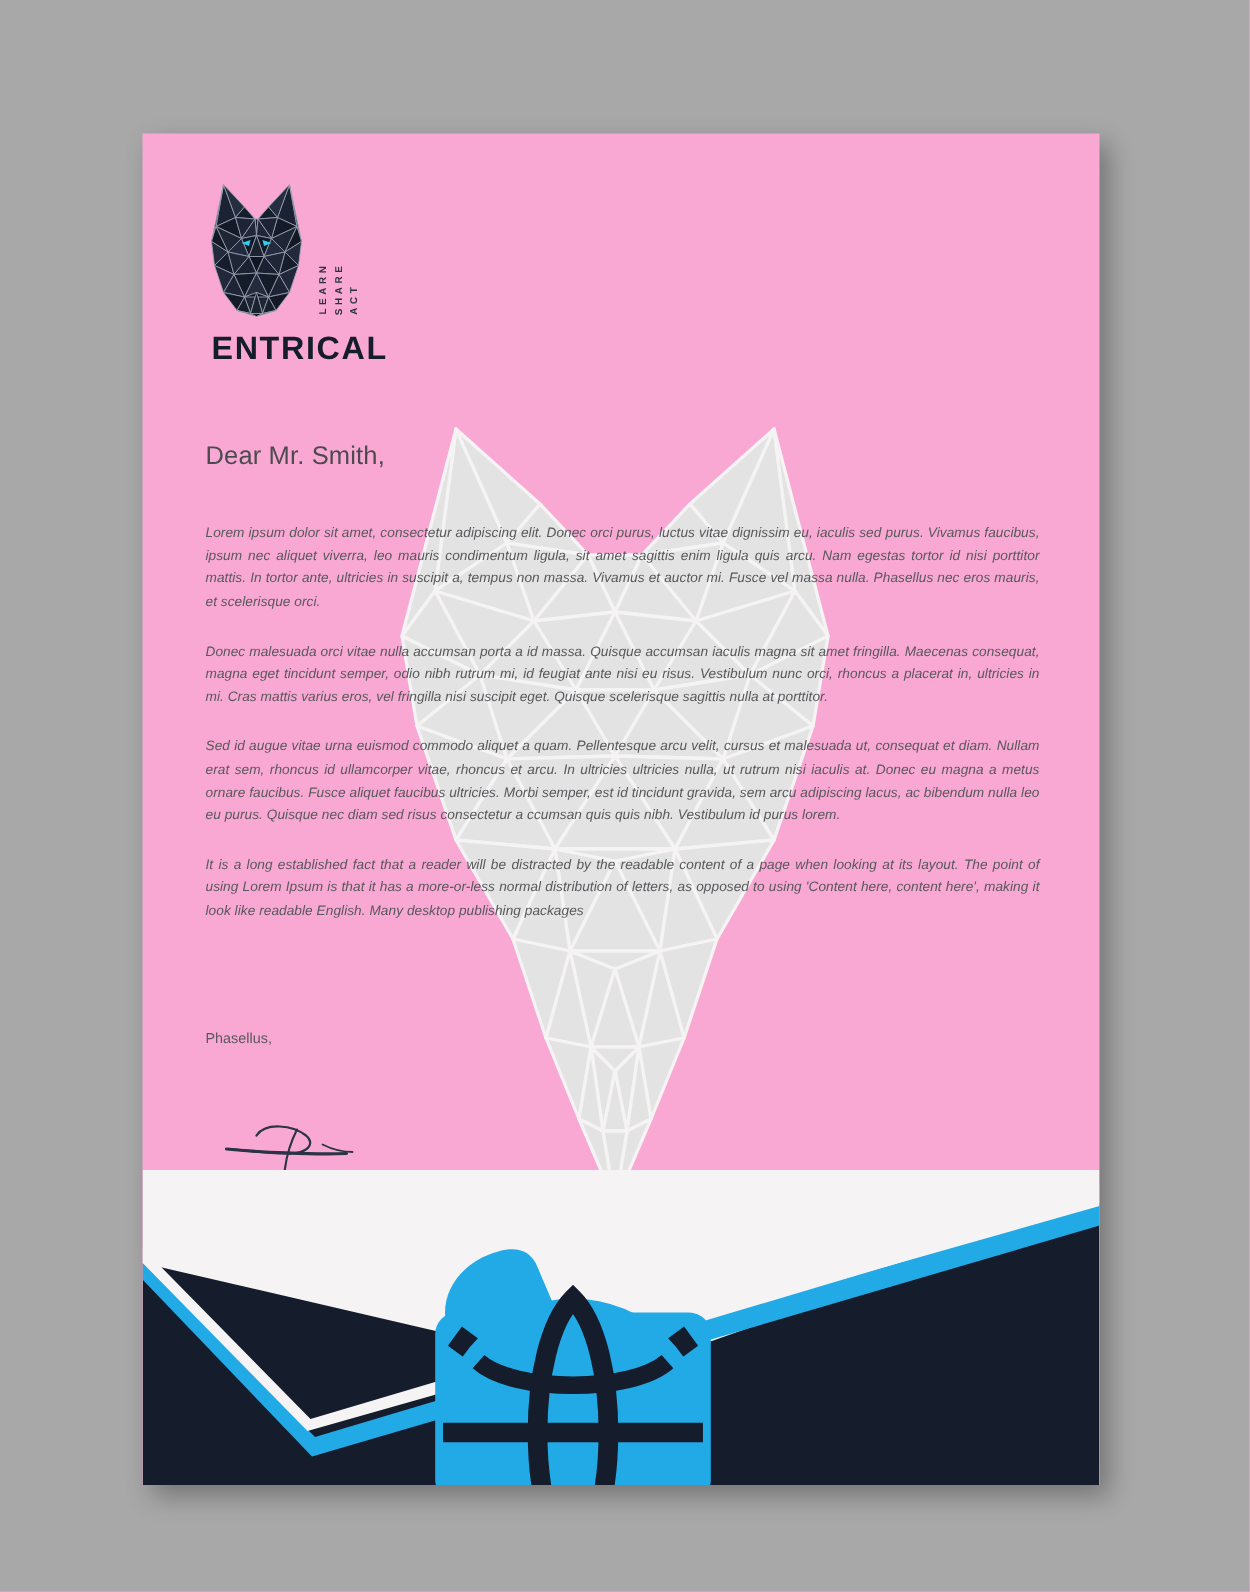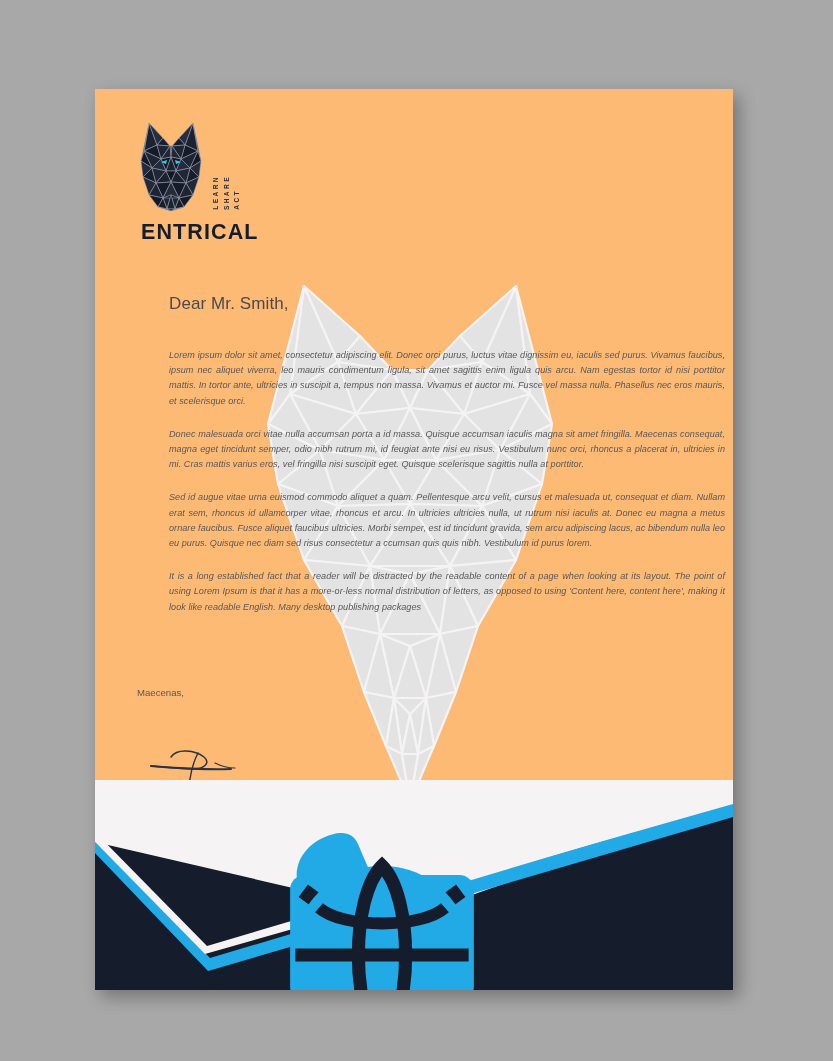--- a/index.html
+++ b/index.html
@@ -15,21 +15,21 @@
     position: relative;
   }
 
   
   #page {
     position: absolute;
     left: 95px;
     top: 89px;
     width: 638px;
     height: 901px;
-    background: #fdba74;
+    background: #f9a8d4;
     box-shadow: 6px 7px 16px rgba(0,0,0,0.30);
     overflow: hidden;
   }
 
   
   #watermark {
     position: absolute;
     left: 165px;
     top: 185px;
     width: 300px;
@@ -86,21 +86,20 @@
     font-family: "Liberation Sans", sans-serif;
   }
 
   
   #letter {
     position: absolute;
     left: 42px;
     top: 205px;
     width: 556px;
     z-index: 2;
-    margin-left: 32px;
   }
   #salutation {
     font-size: 17px;
     color: #4b4b4f;
     font-weight: 400;
     margin-bottom: 34px;
     letter-spacing: 0.1px;
   }
   .para {
     font-size: 9.1px;
@@ -330,21 +329,21 @@
 
   <div id="letter">
     <div id="salutation">Dear Mr. Smith,</div>
     <p class="para">Lorem ipsum dolor sit amet, consectetur adipiscing elit. Donec orci purus, luctus vitae dignissim eu, iaculis sed purus. Vivamus faucibus, ipsum nec aliquet viverra, leo mauris condimentum ligula, sit amet sagittis enim ligula quis arcu. Nam egestas tortor id nisi porttitor mattis. In tortor ante, ultricies in suscipit a, tempus non massa. Vivamus et auctor mi. Fusce vel massa nulla. Phasellus nec eros mauris, et scelerisque orci.</p>
     <p class="para">Donec malesuada orci vitae nulla accumsan porta a id massa. Quisque accumsan iaculis magna sit amet fringilla. Maecenas consequat, magna eget tincidunt semper, odio nibh rutrum mi, id feugiat ante nisi eu risus. Vestibulum nunc orci, rhoncus a placerat in, ultricies in mi. Cras mattis varius eros, vel fringilla nisi suscipit eget. Quisque scelerisque sagittis nulla at porttitor.</p>
     <p class="para">Sed id augue vitae urna euismod commodo aliquet a quam. Pellentesque arcu velit, cursus et malesuada ut, consequat et diam. Nullam erat sem, rhoncus id ullamcorper vitae, rhoncus et arcu. In ultricies ultricies nulla, ut rutrum nisi iaculis at. Donec eu magna a metus ornare faucibus. Fusce aliquet faucibus ultricies. Morbi semper, est id tincidunt gravida, sem arcu adipiscing lacus, ac bibendum nulla leo eu purus. Quisque nec diam sed risus consectetur a ccumsan quis quis nibh. Vestibulum id purus lorem.</p>
     <p class="para">It is a long established fact that a reader will be distracted by the readable content of a page when looking at its layout. The point of using Lorem Ipsum is that it has a more-or-less normal distribution of letters, as opposed to using 'Content here, content here', making it look like readable English. Many desktop publishing packages</p>
   </div>
 
   <div id="sign-block">
-    <div id="closing">Maecenas,</div>
+    <div id="closing">Phasellus,</div>
     <svg id="signature-svg" viewBox="0 0 106 44" xmlns="http://www.w3.org/2000/svg">
       <g fill="none" stroke="#2b3446" stroke-linecap="round">
         <path d="M22,13 C28,4 46,6 55,13 C62,19 55,25 44,25 C31,25 16,23 4,22" stroke-width="1.5"></path>
         <path d="M2,22 C22,24 62,26 82,25" stroke-width="2.1"></path>
         <path d="M49,9 C45,17 42,27 41,35 C40,40 41,42 43,41" stroke-width="1.4"></path>
         <path d="M66,19 C72,22 78,24 86,24" stroke-width="1.2"></path>
         <circle cx="48" cy="37" r="0.9" fill="#2b3446" stroke="none"></circle>
       </g>
     </svg>
     <div id="sign-name">John smith</div>

